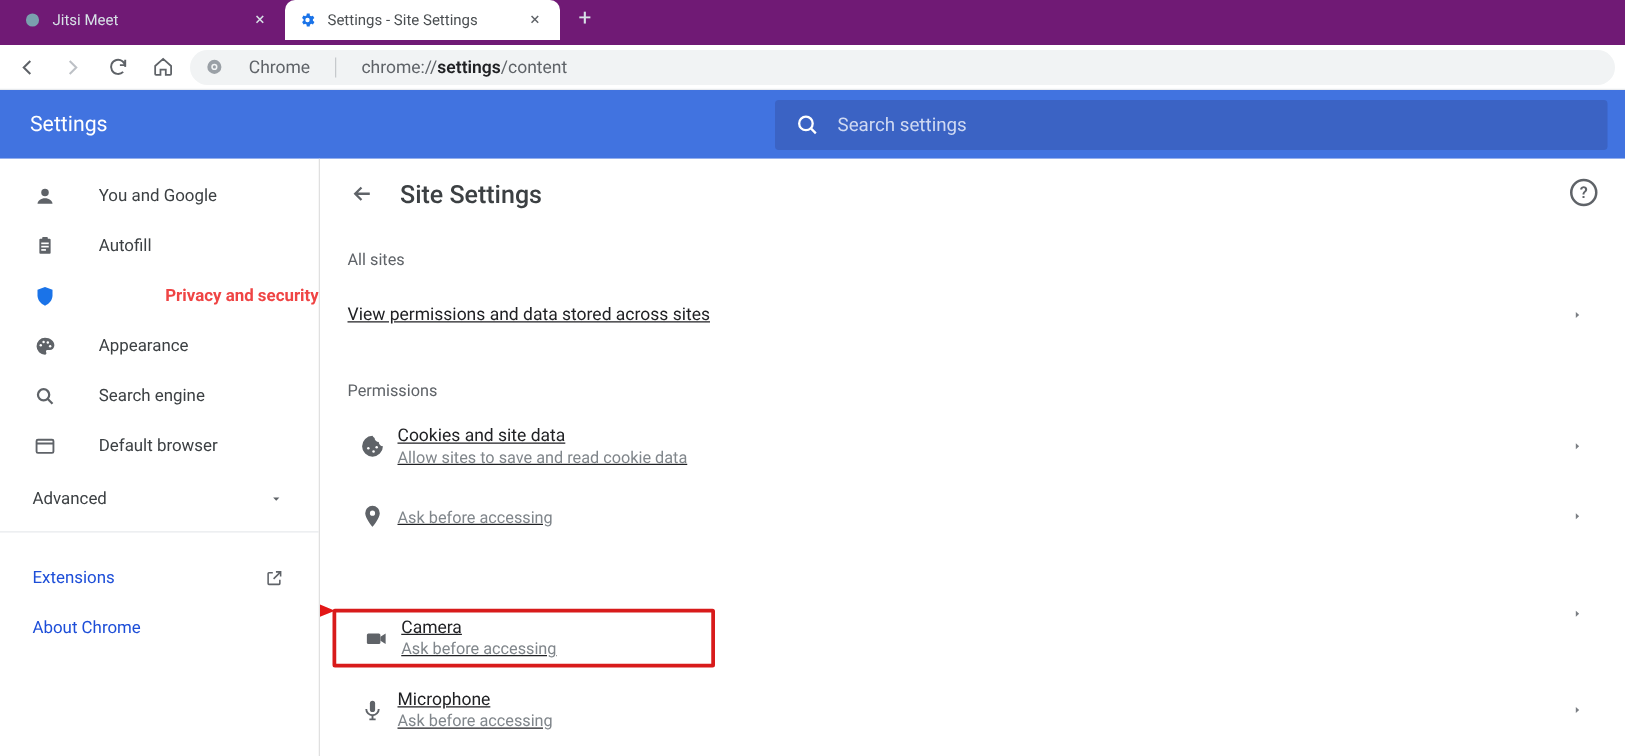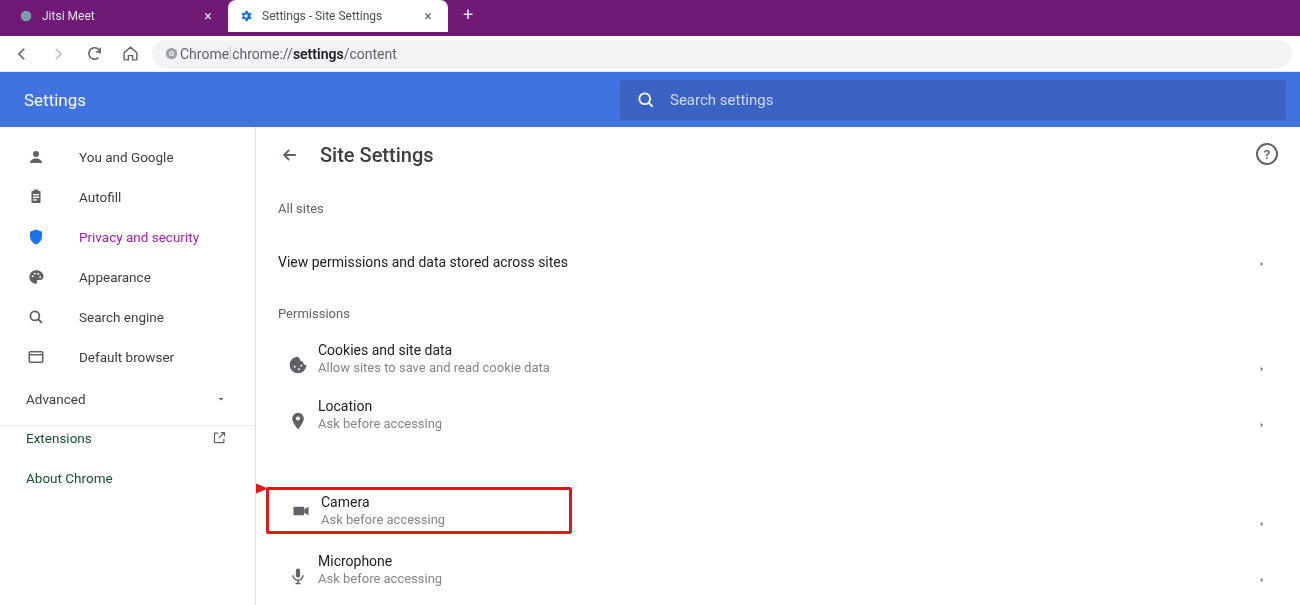--- a/index.html
+++ b/index.html
@@ -76,21 +76,21 @@
   }
   .tbtn.disabled { color:#bdc1c6; }
   .omnibox {
     flex:1;
     height:28px;
     background:#f1f3f4;
     border-radius:14px;
     display:flex;
     align-items:center;
     padding: 0 12px;
-    gap:1px;
+    gap:20px;
     color:#5f6368;
     font-size:14px;
   }
   .omnibox .chip-sep { width:1px; height:16px; background:#c6c9cc; }
   .omnibox .url { color:#5f6368; }
   .omnibox .url b { font-weight:600; color:#202124; }
 
   
   .settings-header {
     height: 55px;
@@ -140,40 +140,40 @@
   .navitem {
     display:flex;
     align-items:center;
     gap:33px;
     height:40px;
     padding-left:26px;
     border-radius: 0 20px 20px 0;
     cursor:pointer;
   }
   .navitem .nicon { width:20px; height:20px; display:flex;align-items:center;justify-content:center; color:#5f6368; }
-  .navitem.selected { color:#a21caf; font-weight:400; }
+  .navitem.selected { color:#ef4444; font-weight:700;justify-content:space-between; }
   .navitem.selected .nicon { color:#1a73e8; }
   .nav-advanced {
     display:flex;
     align-items:center;
     justify-content:space-between;
     padding: 0 28px 0 26px;
     height:44px;
     color:#3c4043;
     font-size:13.5px;
     cursor:pointer;
   }
   .nav-hr { height:1px; background:#e8eaed; margin: 4px 0; }
   .nav-sub {
     display:flex;
-    align-items:flex-start;
+    align-items:flex-end;
     justify-content:space-between;
     padding: 0 28px 0 26px;
     height:40px;
-    color:#14532d;
+    color:#1d4ed8;
     cursor:pointer;
   }
 
   
   .content {
     flex:1;
     border-left:1px solid #e0e0e0;
     background:#fff;
     position:relative;
     overflow:hidden;
@@ -200,25 +200,26 @@
   }
 
   .subhead {
     color:#5f6368;
     font-size:13px;
     padding: 18px 0 8px 0;
   }
 
   .row {
     display:flex;
-    align-items:flex-end;
+    align-items:center;
     min-height:56px;
     padding: 10px 0;
     cursor:pointer;
     position:relative;
+    text-decoration:underline;
   }
   .row .ricon {
     width:40px;
     display:flex;align-items:center;justify-content:center;
     color:#5f6368;
   }
   .row .rtext { flex:1; padding-left:0; }
   .row .rtext .t1 { font-size:14px; color:#202124; }
   .row .rtext .t2 { font-size:13px; color:#80868b; margin-top:2px; }
   .row .chev {
@@ -450,21 +451,20 @@
         </div>
       </div>
 
       <div class="row">
         <div class="ricon">
           <svg width="20" height="20" viewBox="0 0 24 24" fill="#5f6368">
               <path d="M12 2a7 7 0 00-7 7c0 5 7 13 7 13s7-8 7-13a7 7 0 00-7-7zm0 9.5A2.5 2.5 0 1114.5 9 2.5 2.5 0 0112 11.5z"></path>
             </svg>
         </div>
         <div class="rtext">
-          <div class="t1">Location</div>
           <div class="t2">Ask before accessing</div>
         </div>
         <div class="chev">
           <svg width="8" height="12" viewBox="0 0 24 24" fill="#7b7f84">
               <path d="M8 5l8 7-8 7z"></path>
             </svg>
         </div>
       </div>
 
       <div class="row">

